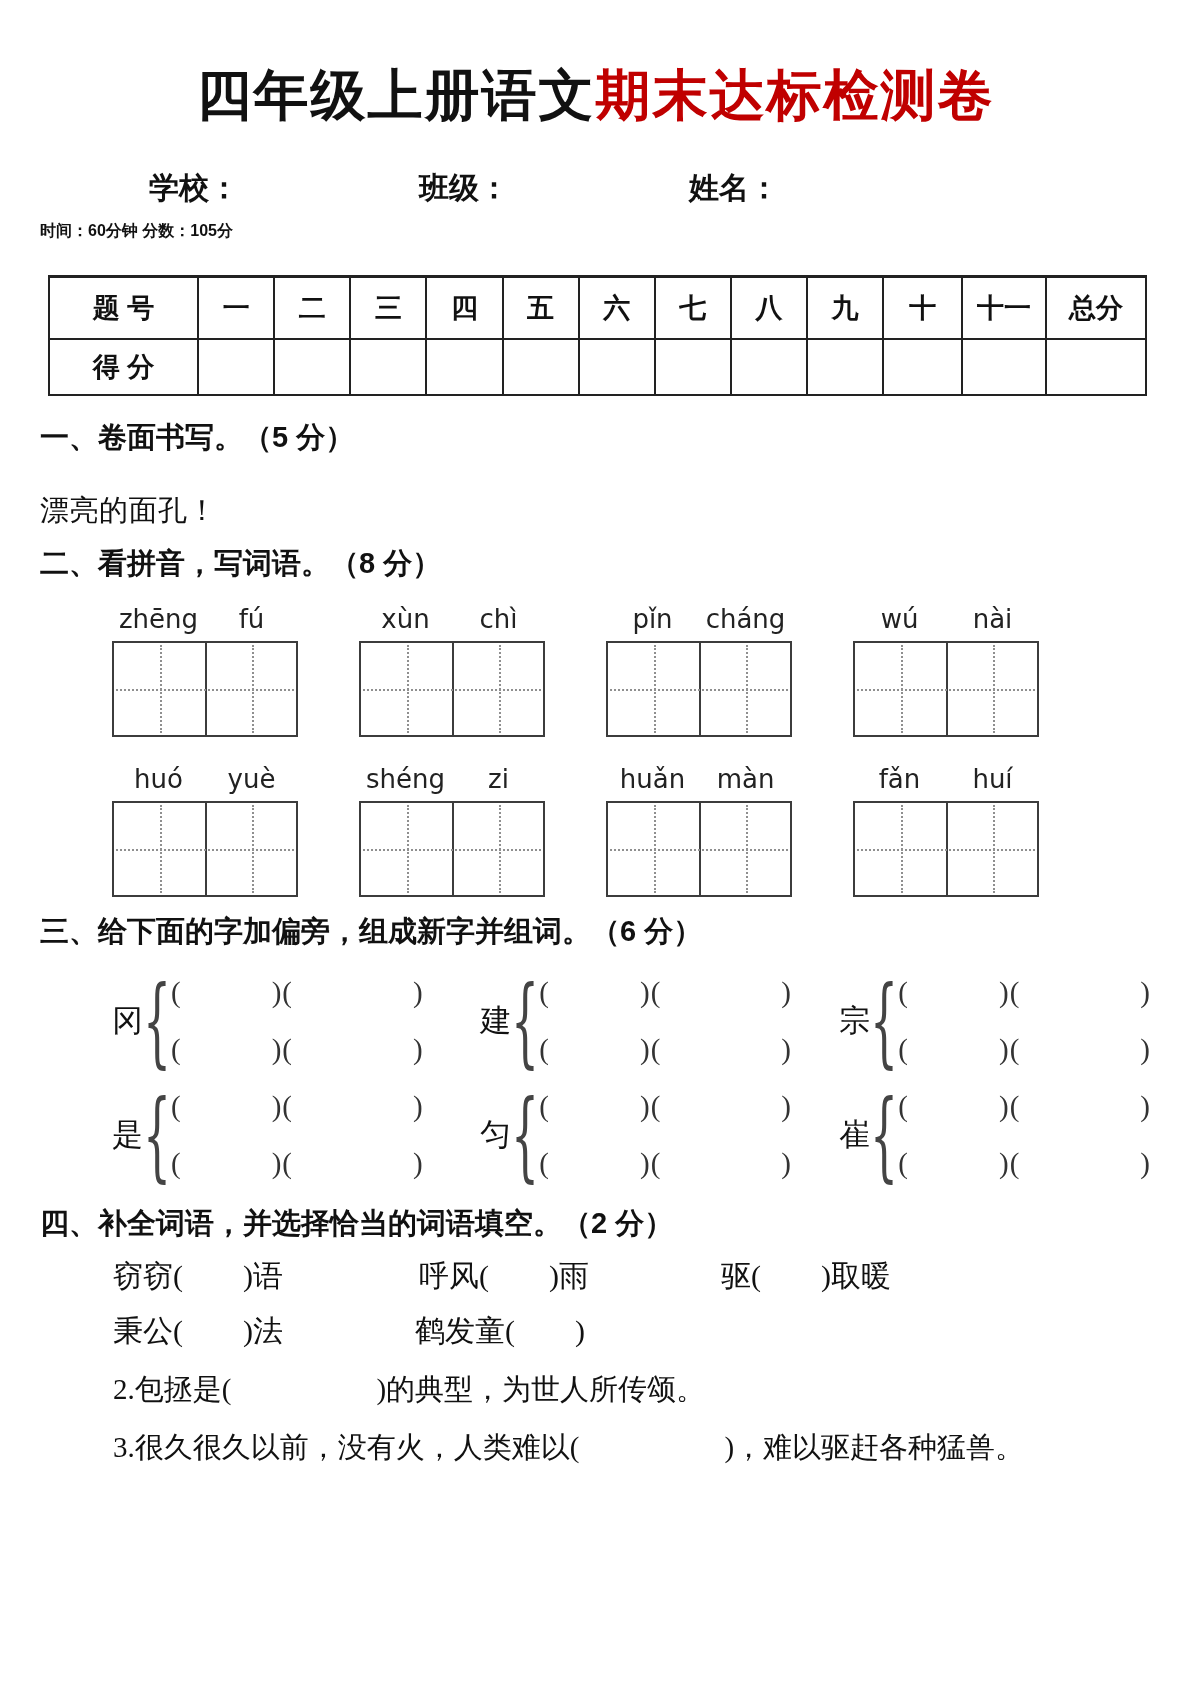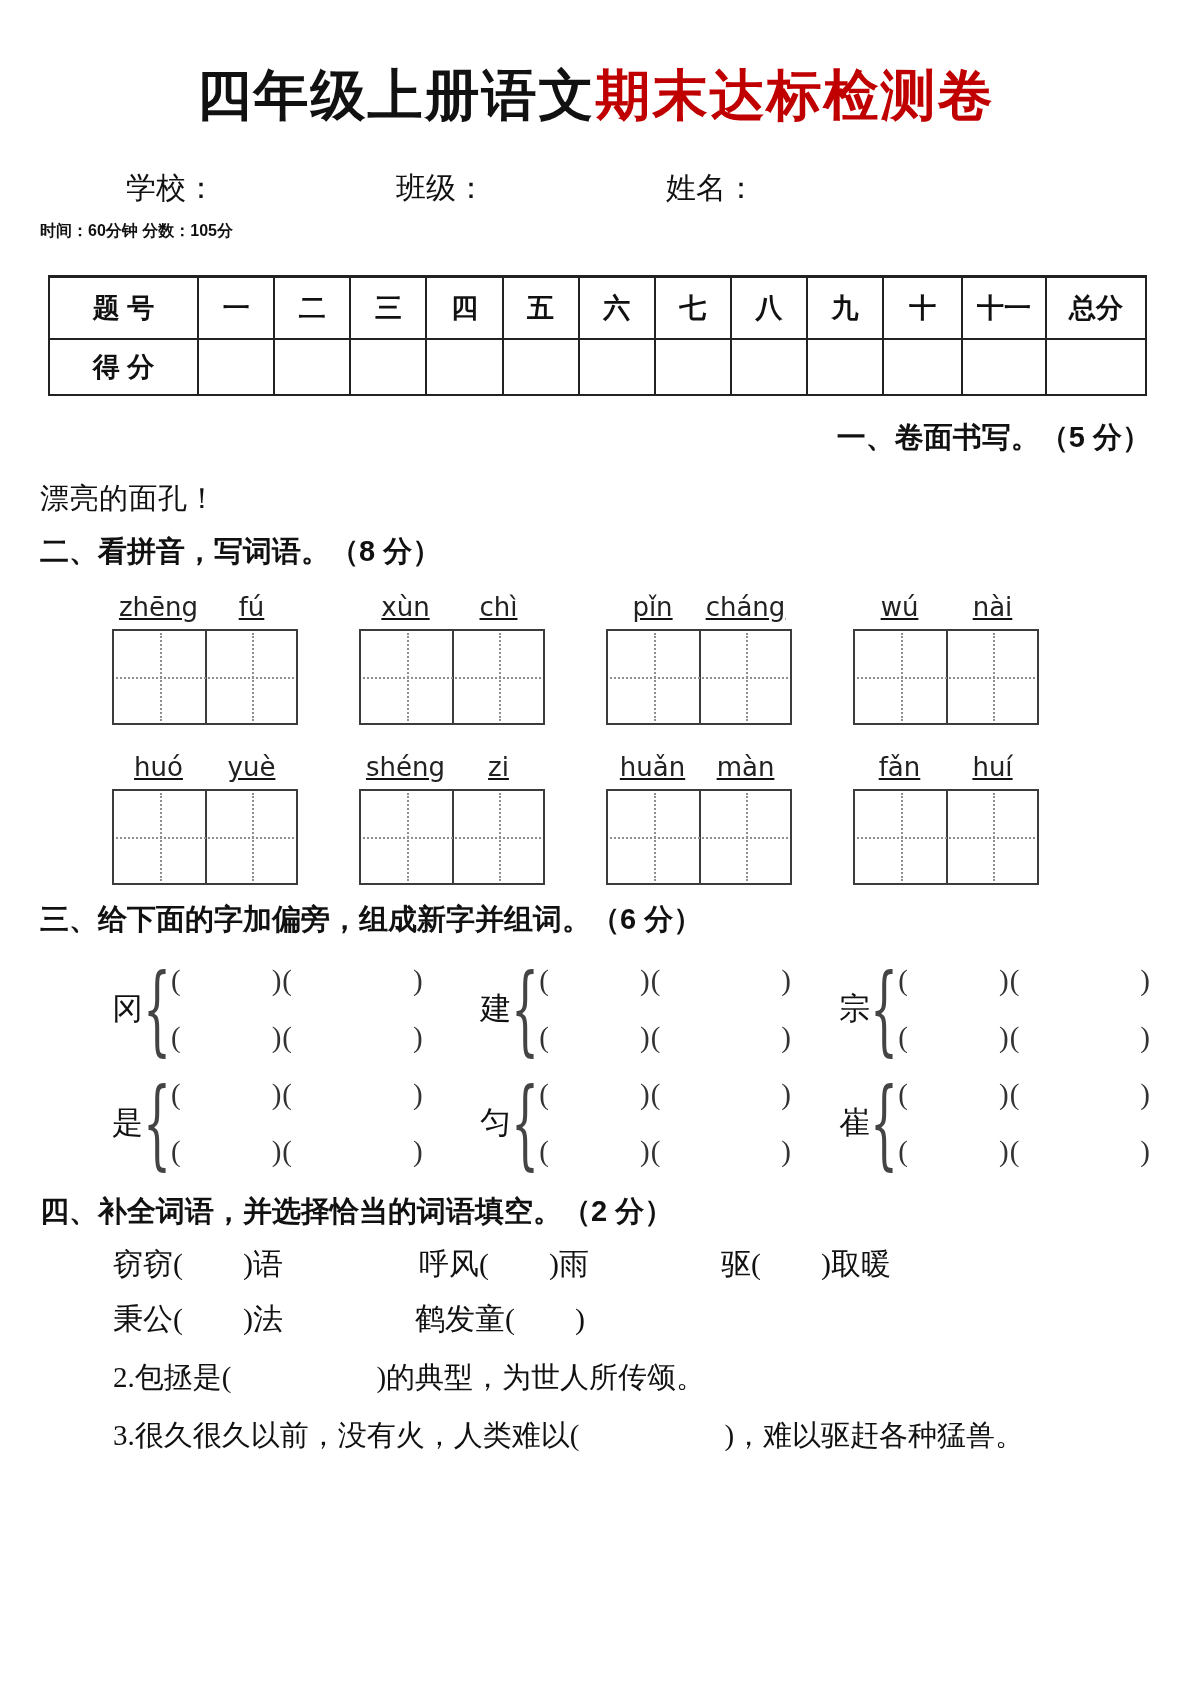--- a/index.html
+++ b/index.html
@@ -21,24 +21,24 @@
     font-family:"Liberation Sans", sans-serif;
     font-weight:bold;
     font-size:55px;
     line-height:62px;
     letter-spacing:2px;
     white-space:nowrap;
   }
   .title .accent { color:#c00000; }
   
   .info-row {
-    margin:45px 0 0 86px;
+    margin:45px 0 0 109px;
     display:flex;
     font-family:"Liberation Sans", sans-serif;
-    font-weight:normal;
+    font-weight:bold;
     font-size:30px;
     line-height:34px;
   }
   .info-row .field { width:270px; }
   
   .meta-row {
     margin-top:12px;
     text-align:left;
     margin-right:3px;
     font-family:"Liberation Sans", sans-serif;
@@ -66,33 +66,33 @@
   table.score { border-top:3px solid #222; }
   table.score tr.r1 td, table.score tr.r1 th { height:62px; }
   table.score tr.r2 td, table.score tr.r2 th { height:56px; }
   
   .sec-h {
     font-family:"Liberation Sans", sans-serif;
     font-weight:bold;
     font-size:29px;
     line-height:34px;
   }
-  .h1 { margin-top:24px;text-align:right; }
+  .h1 { margin-top:24px; }
   .h2 { margin-top:20px; }
   .h3 { margin-top:17px; }
   .h4 { margin-top:14px; }
   
   .para-line { font-size:29px; line-height:32px; letter-spacing:0.5px; }
   .p-l1 { margin:24px 0 0 65px; }
-  .p-l2 { margin:28px 0 0 0; }
+  .p-l2 { margin:40px 0 0 0; }
   
   .py-row { display:flex; gap:61px; margin-left:72px; }
   .py-row.labels { margin-top:23px; }
   .py-row.labels.second { margin-top:26px; }
-  .py-group-label { width:186px; display:flex;text-decoration:underline; }
+  .py-group-label { width:186px; display:flex; }
   .py-syll {
     width:50%; text-align:center;
     font-family:"DejaVu Sans", sans-serif;
     font-size:26px; line-height:32px; color:#222;
   }
   .box-row { margin-top:6px; }
   .write-box {
     width:186px; height:96px;
     border:2px solid #3c3c3c;
     display:flex;

